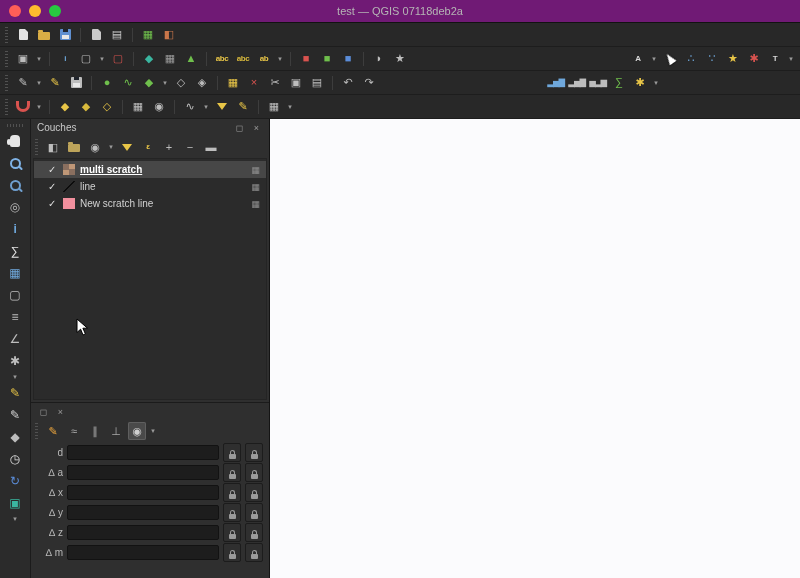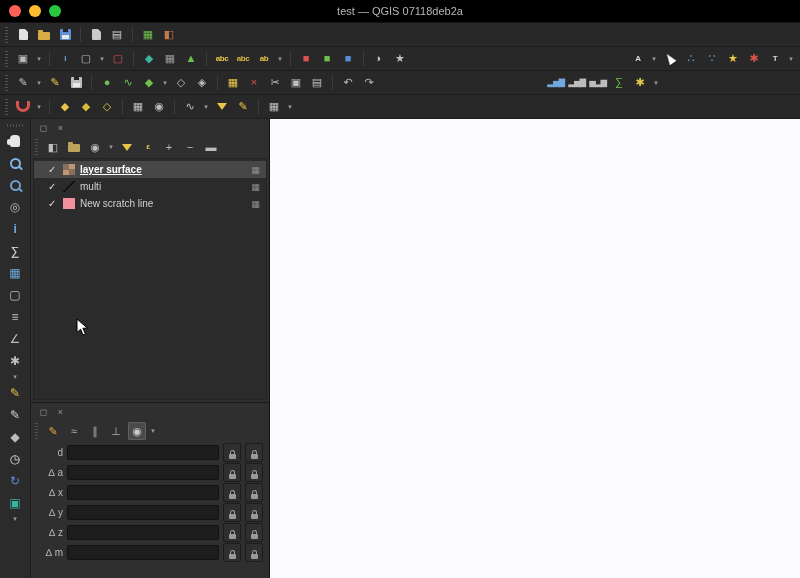--- a/index.html
+++ b/index.html
@@ -1,20 +1,20 @@
 <!DOCTYPE html>
 <html><head>
 <meta charset="utf-8">
 <style>
   html,body{margin:0;padding:0;width:800px;height:578px;overflow:hidden;
     background:#262626;font-family:"Liberation Sans",sans-serif;position:relative;}
   .window{width:800px;height:578px;display:flex;flex-direction:column;}
 
   
-  .titlebar{height:22px;flex:0 0 auto;background:#000000;border-bottom:1px solid #121212;
+  .titlebar{height:22px;flex:0 0 auto;background:#701a75;border-bottom:1px solid #121212;
     display:flex;align-items:center;position:relative;}
   .traffic{position:absolute;left:9px;top:5px;display:flex;gap:8px;}
   .tl{width:12px;height:12px;border-radius:50%;}
   .tl.red{background:#ff5f57}.tl.yellow{background:#febc2e}.tl.green{background:#28c840}
   .title{flex:1;text-align:center;font-size:11px;color:#b5b5b5;}
 
   
   .toolbars{flex:0 0 auto;background:#282828;}
   .tb-row{height:23px;display:flex;align-items:center;padding:0 5px;gap:3px;
     border-bottom:1px solid #1d1d1d;}
@@ -268,20 +268,21 @@
         <span class="ticon" style="color: rgb(216, 216, 216);">◷</span>
         <span class="ticon" style="color: rgb(91, 141, 217);">↻</span>
         <span class="ticon" style="color: rgb(58, 182, 160);">▣</span>
         <span class="caret">▾</span>
       </div>
 
     <div class="panels">
 
       <div class="panel panel-couches">
         <div class="panel-header">
+          <span class="ph-title">Couches</span>
           <span class="ph-btn">◻</span>
           <span class="ph-btn">×</span>
         </div>
         <div class="panel-toolbar">
             <span class="grip"></span>
             <span class="ticon" style="color: rgb(189, 189, 189);">◧</span>
             <span class="ticon">
               <span class="shape-folder" style="--c: #bda45a;"></span>
             </span>
             <span class="ticon" style="color: rgb(189, 189, 189);">◉</span>
@@ -291,27 +292,27 @@
             </span>
             <span class="ticon ttext" style="color: rgb(232, 197, 71);">ε</span>
             <span class="ticon" style="color: rgb(189, 189, 189);">+</span>
             <span class="ticon" style="color: rgb(189, 189, 189);">−</span>
             <span class="ticon" style="color: rgb(189, 189, 189);">▬</span>
           </div>
         <div class="layer-tree">
             <div class="layer-row selected">
               <span class="layer-check">✓</span>
               <span class="layer-swatch shape-checker"></span>
-              <span class="layer-name">layer surface</span>
+              <span class="layer-name">multi scratch</span>
               <span class="layer-indicator">▦</span>
             </div>
             <div class="layer-row">
               <span class="layer-check">✓</span>
               <span class="layer-swatch swatch-line"></span>
-              <span class="layer-name">multi</span>
+              <span class="layer-name">line</span>
               <span class="layer-indicator">▦</span>
             </div>
             <div class="layer-row">
               <span class="layer-check">✓</span>
               <span class="layer-swatch" style="background: rgb(242, 144, 158);"></span>
               <span class="layer-name">New scratch line</span>
               <span class="layer-indicator">▦</span>
             </div>
           </div>
       </div>

